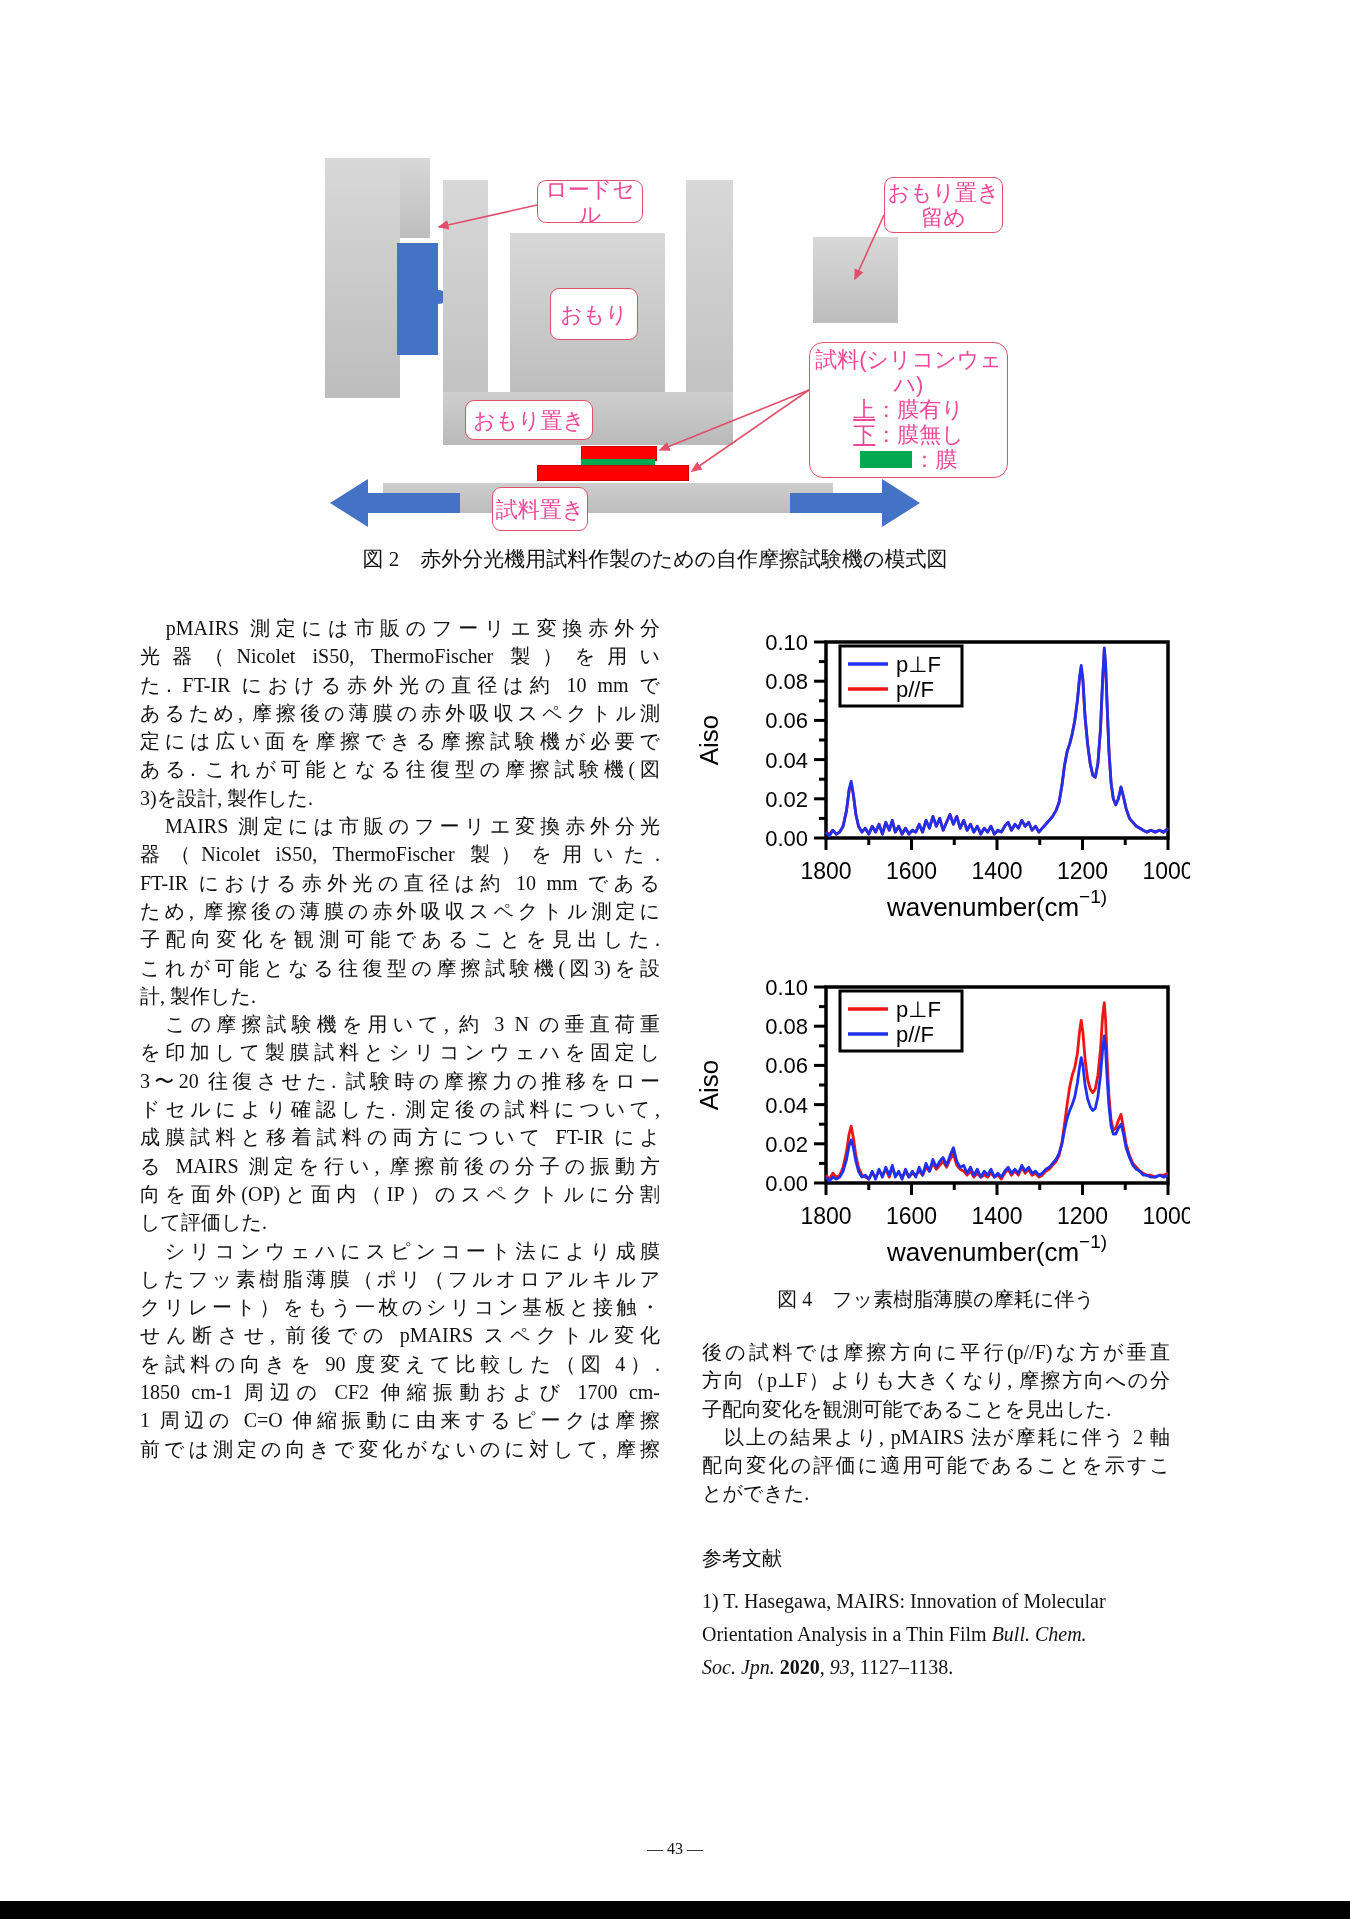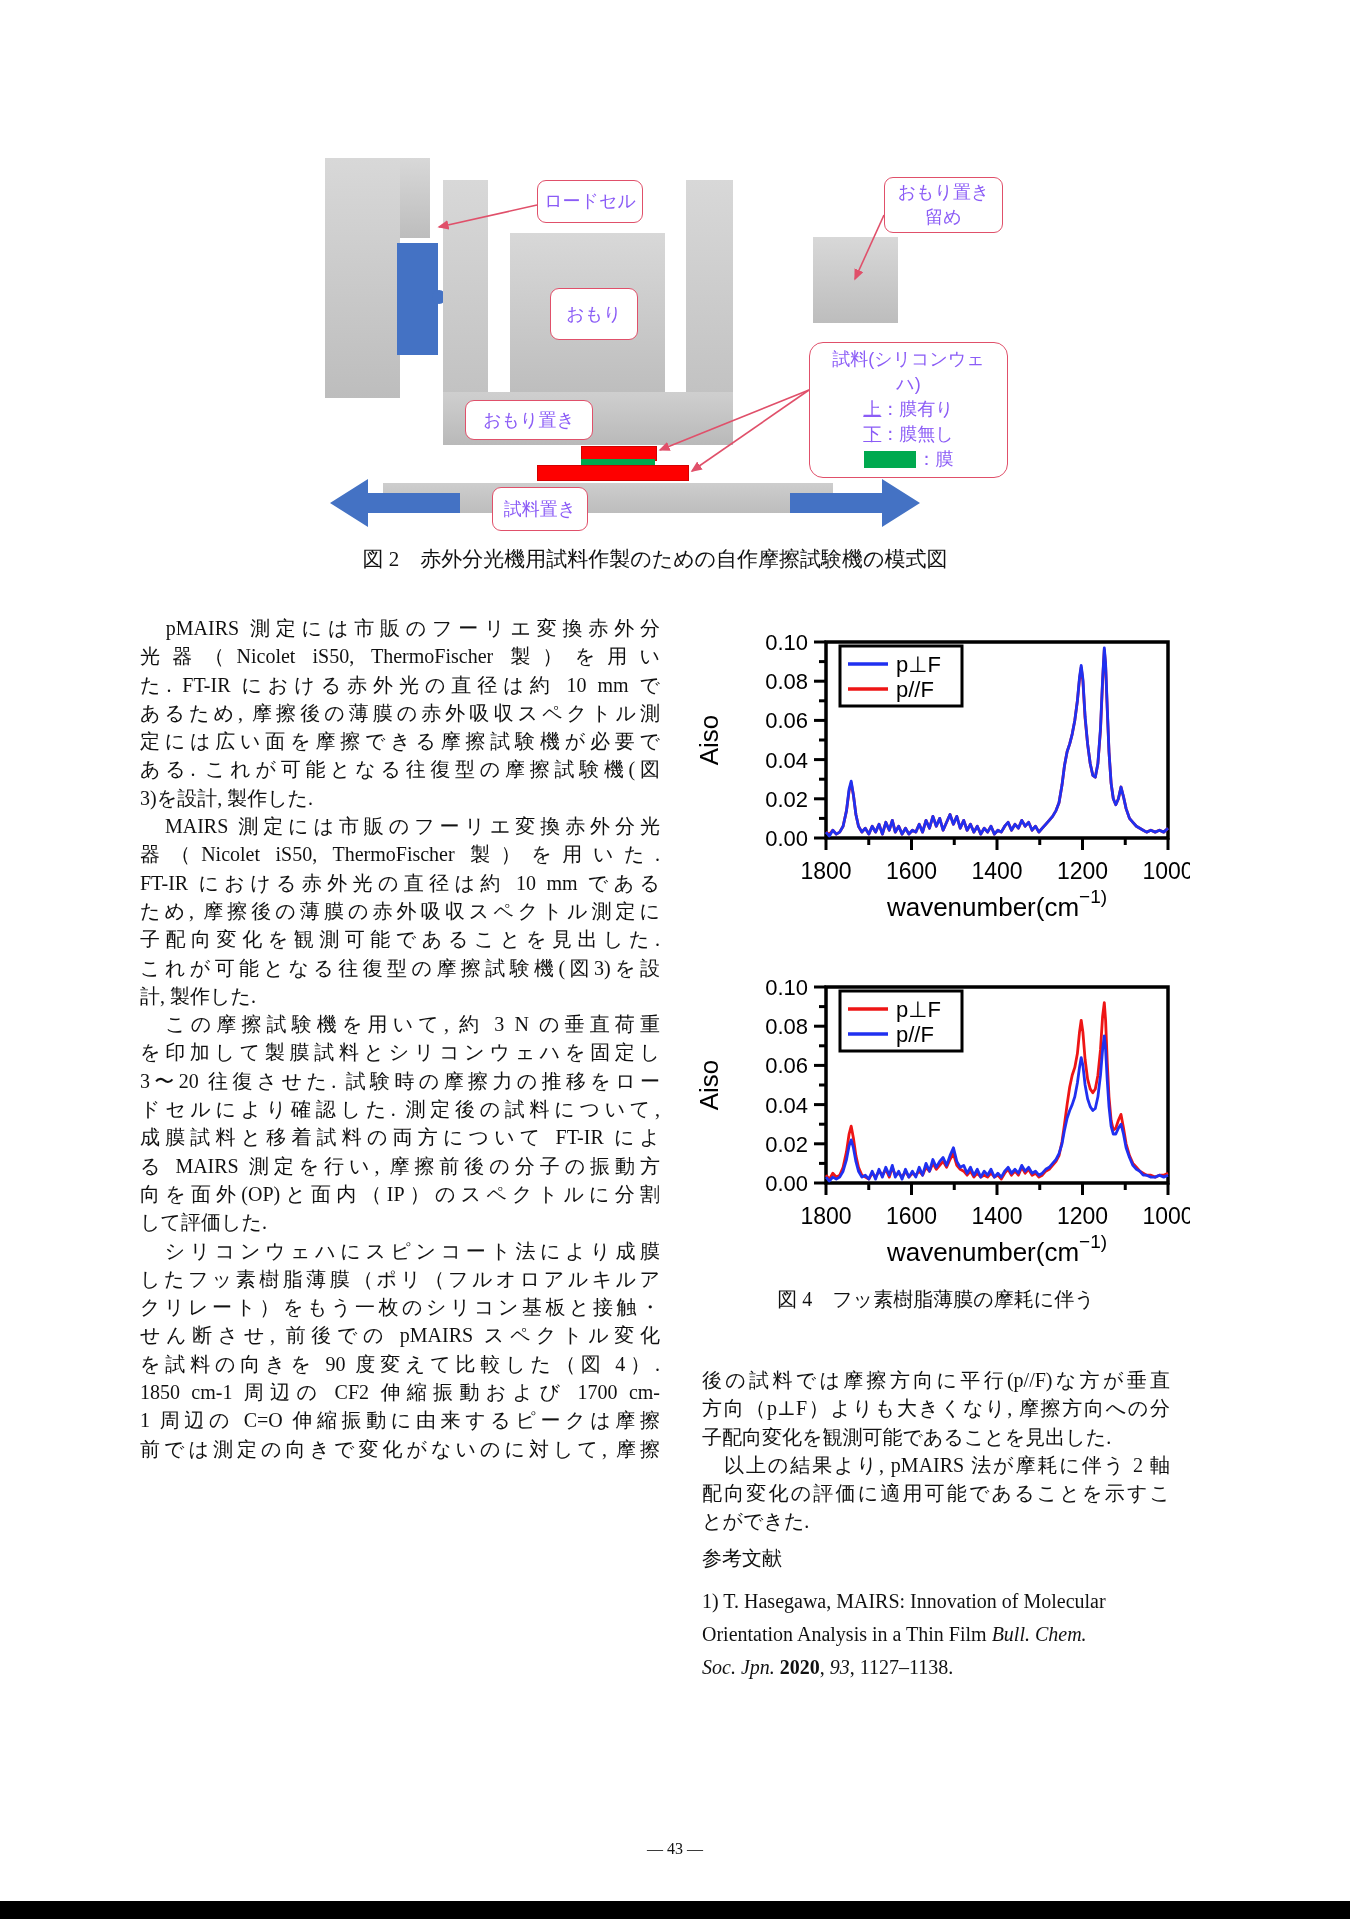--- a/index.html
+++ b/index.html
@@ -17,39 +17,39 @@
   #blk-weight{left:240px;top:105px;width:155px;height:164px;}
   #blk-rbar{left:416px;top:52px;width:47px;height:265px;}
   #blk-ubottom{left:173px;top:264px;width:290px;height:53px;background:linear-gradient(180deg,#cfcfcf,#b9b9b9);}
   #blk-stopper{left:543px;top:109px;width:85px;height:86px;}
   #smp-top{left:311px;top:318px;width:74px;height:13px;background:#fe0000;border:1px solid #d40000;}
   #smp-green{left:311px;top:331px;width:74px;height:6px;background:#00a94f;}
   #smp-bottom{left:267px;top:337px;width:150px;height:14px;background:#fe0000;border:1px solid #d40000;}
   #blk-platform{left:113px;top:355px;width:450px;height:30px;background:linear-gradient(180deg,#cdcdcd,#bdbdbd);}
   #fig2-overlay{left:0;top:0;width:760px;height:412px;pointer-events:none;}
   .lblbox{position:absolute;background:#fff;border:1.6px solid #e0506a;border-radius:9px;
-          font-family:"Liberation Sans","DejaVu Sans",sans-serif;font-size:18px;color:#8b5cf6;
+          font-family:"Liberation Sans","DejaVu Sans",sans-serif;font-size:22px;color:#ec4899;
           display:flex;align-items:center;justify-content:center;text-align:center;line-height:25px;}
   #lbl-loadcell{left:267px;top:52px;width:104px;height:41px;}
   #lbl-weight{left:280px;top:160px;width:86px;height:50px;}
   #lbl-tray{left:195px;top:272px;width:126px;height:38px;}
   #lbl-stage{left:222px;top:359px;width:94px;height:42px;}
   #lbl-stopper{left:614px;top:49px;width:117px;height:54px;flex-direction:column;}
   #lbl-note{left:539px;top:214px;width:199px;height:136px;flex-direction:column;border-radius:14px;justify-content:flex-start;padding-top:4px;box-sizing:border-box;}
   #lbl-note .seg-line{height:25px;line-height:25px;display:flex;align-items:center;justify-content:center;}
   .swatch{display:inline-block;width:52px;height:17px;background:#00a94f;margin-right:2px;}
   
   #cap-fig2{left:140px;top:545px;width:1030px;text-align:center;font-size:21px;}
   #left-col{left:140px;top:614px;width:520px;font-size:20px;}
   .tline{height:28.3px;line-height:28.3px;text-align:justify;text-align-last:justify;}
   .tline.noj{text-align:left;text-align-last:left;}
   #chart1{left:690px;top:618px;width:500px;height:310px;}
   #chart2{left:690px;top:963px;width:500px;height:310px;}
   #cap-fig4{left:702px;top:1286px;width:468px;text-align:center;font-size:20px;}
-  #right-col{left:702px;top:1338px;width:468px;font-size:20px;margin-top:28px;}
+  #right-col{left:702px;top:1338px;width:468px;font-size:20px;}
   #refs-head{left:702px;top:1545px;width:468px;font-size:20px;}
   #refs{left:702px;top:1585px;width:468px;font-size:20px;}
   #refs .seg-line{height:33px;line-height:33px;}
   #footer{left:0;top:1840px;width:1350px;text-align:center;font-size:16px;}
   #bottom-bar{left:0;top:1901px;width:1350px;height:18px;background:#000;}
 </style>
 </head>
 <body>
 
 <div id="page">

